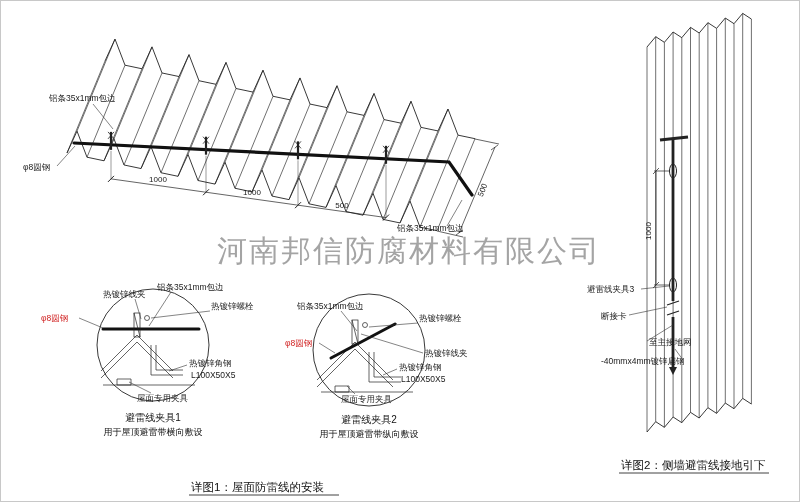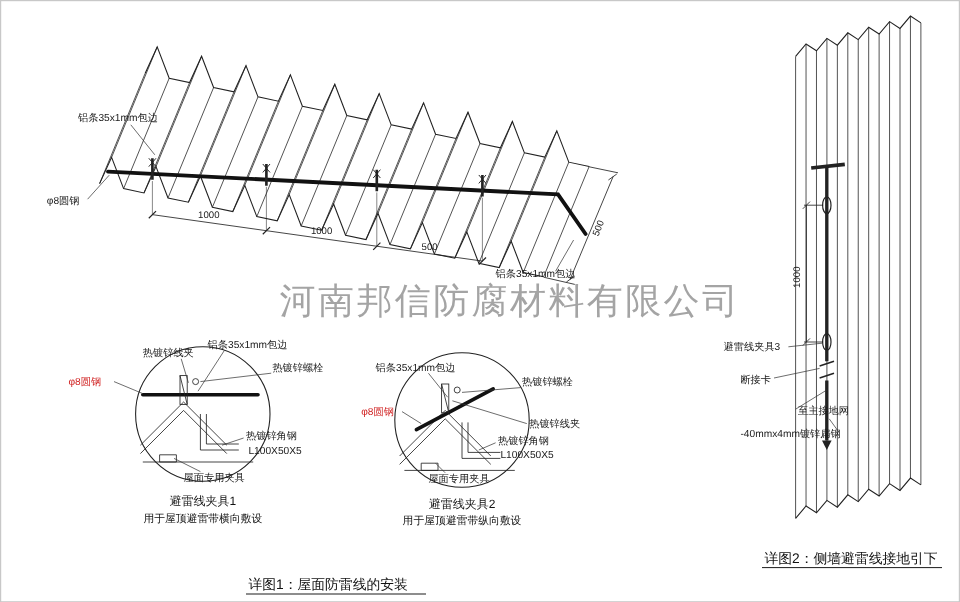--- a/index.html
+++ b/index.html
@@ -1,17 +1,17 @@
 <!DOCTYPE html>
 <html><head>
 <meta charset="utf-8">
 <style>
   html,body{margin:0;padding:0;background:#ffffff;}
   #canvas{position:relative;width:800px;height:502px;background:#ffffff;border:1px solid #c8c8c8;box-sizing:border-box;overflow:hidden;
-          font-family:"Liberation Sans","DejaVu Sans",sans-serif;padding-left:16px;}
+          font-family:"Liberation Sans","DejaVu Sans",sans-serif;}
   svg text{font-family:"Liberation Sans","DejaVu Sans",sans-serif;}
   .thin{fill:none;stroke:#222;stroke-width:.7;}
   .thin2{fill:none;stroke:#222;stroke-width:.9;}
   .leader{stroke:#333;stroke-width:.6;fill:none;}
   .wire{fill:none;stroke:#111;stroke-width:3;stroke-linecap:round;}
   .lbl{font-size:8.5px;fill:#1a1a1a;}
   .red{fill:#d02020;}
   .dim{font-size:8px;fill:#1a1a1a;}
   .mid{text-anchor:middle;}
   .title{font-size:10px;text-anchor:middle;fill:#111;}

